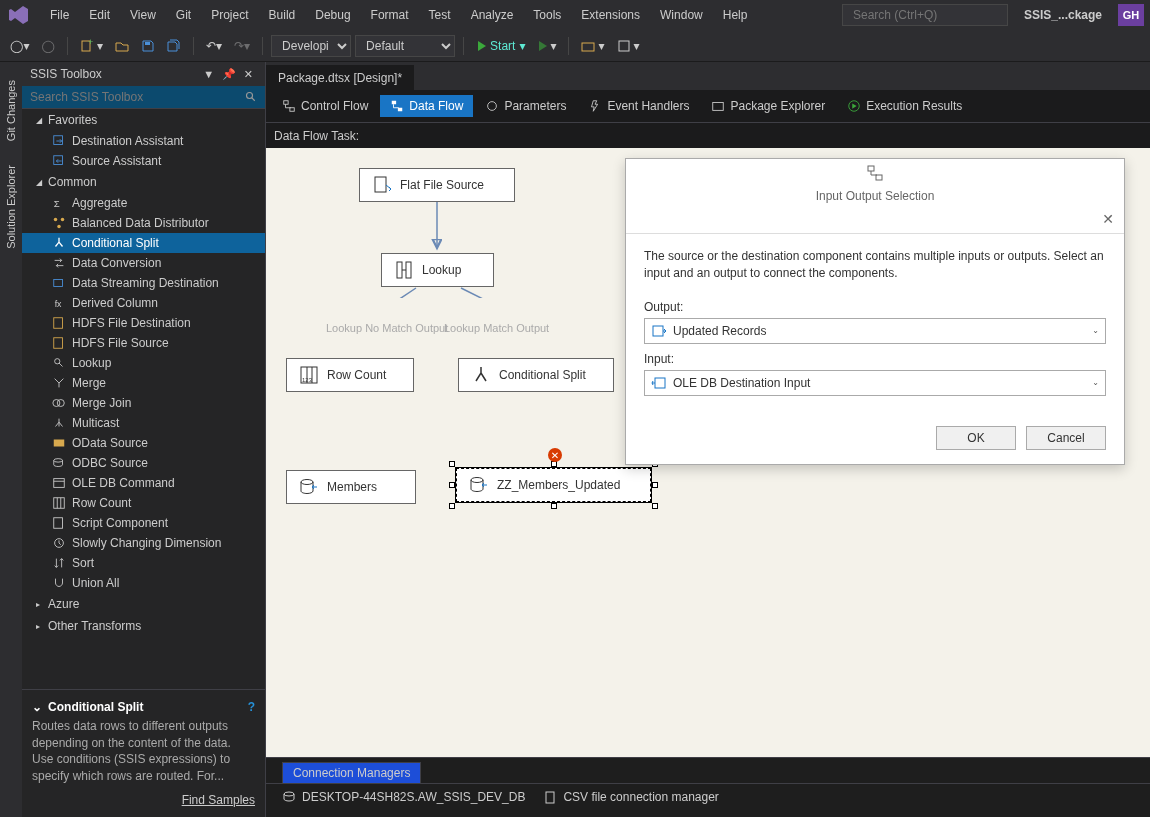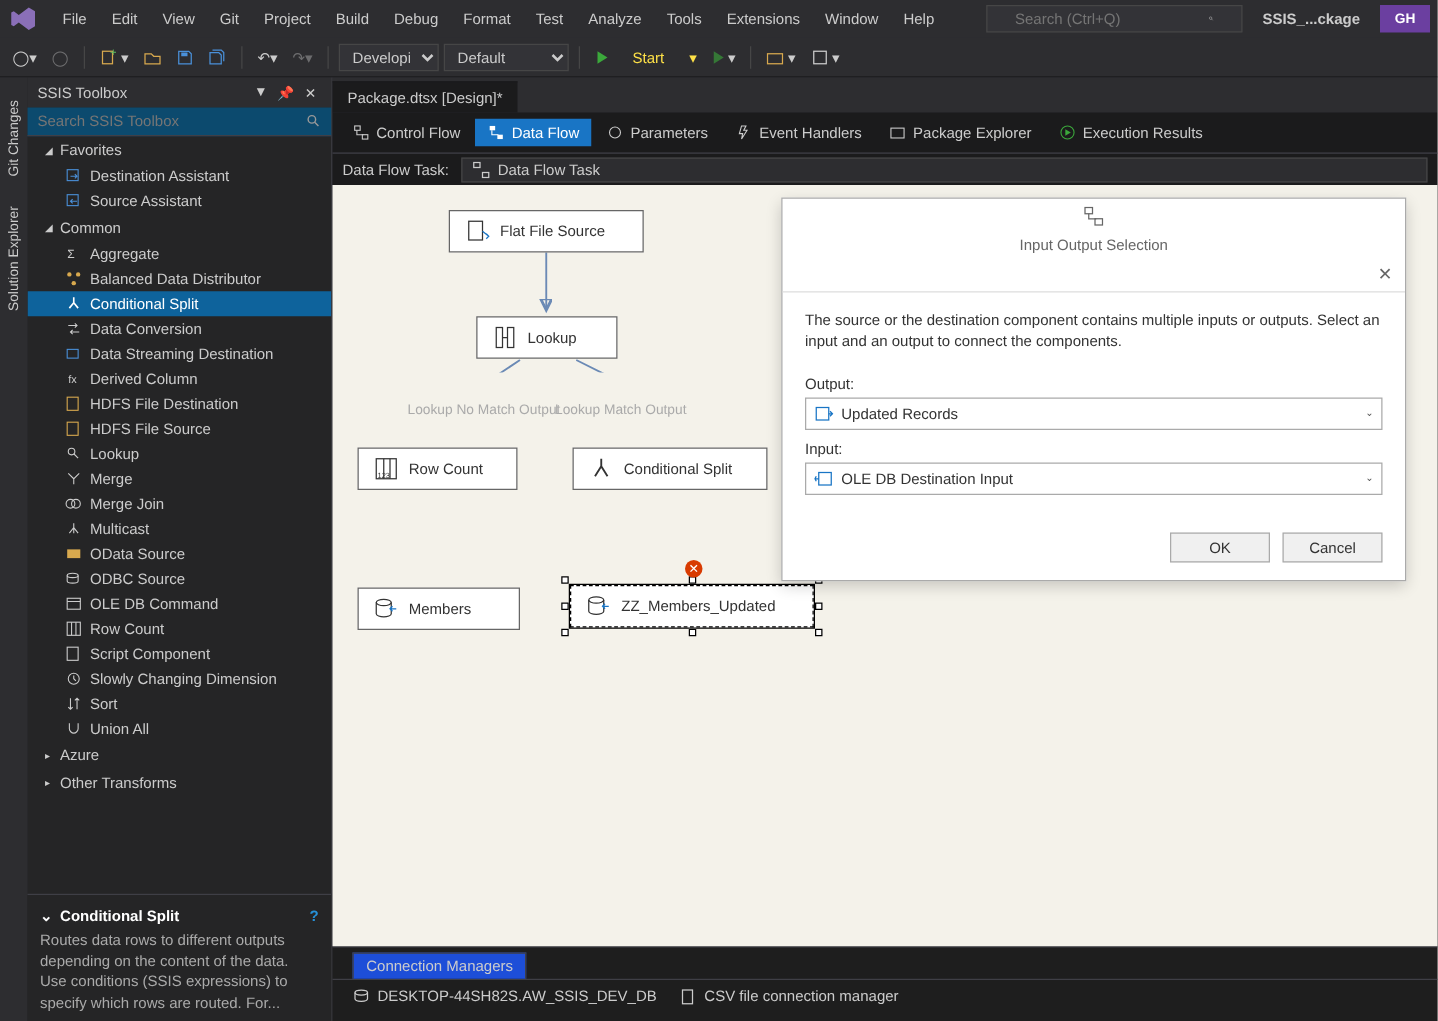--- a/index.html
+++ b/index.html
@@ -2,33 +2,33 @@
 <html><head>
 <meta charset="utf-8">
 <style>
 * { box-sizing: border-box; margin: 0; padding: 0; font-family: "Segoe UI", Arial, sans-serif; }
 body { width: 1150px; height: 817px; background: #2d2d30; color: #ccc; overflow: hidden; position: relative; font-size: 12px; }
 
 
 .menubar { height: 30px; background: #2d2d30; display: flex; align-items: center; padding: 0 6px; }
 .vs-logo { width: 24px; height: 24px; margin-right: 10px; display: inline-block; }
 .menu-item { padding: 4px 10px; cursor: pointer; color: #ccc; }
-.search-box { margin-left: auto; display: flex; align-items: center; background: #333337; border: 1px solid #464646; padding: 2px 22px; width: 205px; height: 22px; }
+.search-box { margin-left: auto; display: flex; align-items: center; background: #333337; border: 1px solid #464646; padding: 2px 10px; width: 166px; height: 22px; }
 .search-box input { background: transparent; border: none; color: #999; font-size: 12px; width: 170px; outline: none; }
 .sln-label { margin-left: 10px; padding: 2px 6px; color: #ccc; font-weight: bold; }
-.user-badge { width: 40px; height: 22px; background: #6b3fa0; color: #fff; display: flex; align-items: center; justify-content: center; font-size: 11px; margin-left: 10px; font-weight: 600; }
+.user-badge { width: 26px; height: 22px; background: #6b3fa0; color: #fff; display: flex; align-items: center; justify-content: center; font-size: 11px; margin-left: 10px; font-weight: 600; }
 
 
 .toolbar { height: 32px; background: #2d2d30; display: flex; align-items: center; padding: 0 6px; border-bottom: 1px solid #1b1b1c; gap: 4px; }
 .tb-sep { width: 1px; height: 18px; background: #464646; margin: 0 4px; }
 .tb-btn { padding: 2px 4px; color: #ccc; cursor: pointer; display: flex; align-items: center; gap: 3px; }
 .tb-select { background: #333337; border: 1px solid #464646; color: #ccc; padding: 2px 6px; height: 22px; font-size: 12px; }
 .tb-select.w70 { width: 80px; }
 .tb-select.w90 { width: 100px; }
-.start-btn { display: flex; align-items: center; color: #fde047; padding: 2px 6px; gap: 20px; }
+.start-btn { display: flex; align-items: center; color: #5eead4; padding: 2px 6px; gap: 4px; }
 .play-icon { width: 0; height: 0; border-left: 8px solid #3ba83b; border-top: 5px solid transparent; border-bottom: 5px solid transparent; }
 
 
 .leftrail { position: absolute; left: 0; top: 62px; width: 22px; bottom: 0; background: #2d2d30; display: flex; flex-direction: column; align-items: center; padding-top: 10px; gap: 8px; }
 .rail-tab { writing-mode: vertical-rl; text-orientation: mixed; transform: rotate(180deg); padding: 8px 2px; color: #ccc; cursor: pointer; font-size: 11px; }
 
 
 .toolbox { position: absolute; left: 22px; top: 62px; width: 244px; bottom: 0; background: #252526; border-right: 1px solid #3f3f46; display: flex; flex-direction: column; }
 .toolbox-header { background: #2d2d30; padding: 5px 8px; display: flex; align-items: center; font-size: 12px; }
 .toolbox-header .title { flex: 1; color: #ccc; }
@@ -368,20 +368,21 @@
         <span>Other Transforms</span>
       </div>
   </div>
   <div class="info-panel">
     <div class="info-title">
         <span style="margin-right:6px">⌄</span>
         <span>Conditional Split</span>
         <span class="qmark">?</span>
       </div>
     <div class="info-body">Routes data rows to different outputs depending on the content of the data. Use conditions (SSIS expressions) to specify which rows are routed. For...</div>
+    <div class="find-samples"><a href="#">Find Samples</a></div>
   </div>
 </div>
 
 <div class="main">
   <div class="doc-tab-row">
     <div class="doc-tab">Package.dtsx [Design]*</div>
   </div>
   <div class="designer-tabs">
     <div class="dtab">
         <svg class="dtab-icon" viewBox="0 0 16 16">
@@ -420,27 +421,20 @@
     <div class="dtab">
         <svg class="dtab-icon" viewBox="0 0 16 16">
           <circle cx="8" cy="8" r="6" fill="none" stroke="#3ba83b"></circle>
           <path d="M6 5v6l5-3z" fill="#3ba83b"></path>
         </svg>
         <span>Execution Results</span>
       </div>
   </div>
   <div class="dft-row">
     <span class="dft-label">Data Flow Task:</span>
-    <div class="dft-select">
-      <svg width="14" height="14">
-          <rect x="1" y="1" width="5" height="4" fill="none" stroke="#ccc"></rect>
-          <rect x="8" y="9" width="5" height="4" fill="none" stroke="#ccc"></rect>
-        </svg>
-      <span>Data Flow Task</span>
-    </div>
   </div>
 
   <div class="canvas">
     <svg class="flow-svg">
       <defs>
           <marker id="ah" markerWidth="8" markerHeight="8" refX="6" refY="3" orient="auto">
             <path d="M0 0L6 3L0 6z" class="arrowhead"></path>
           </marker>
         </defs>
 

